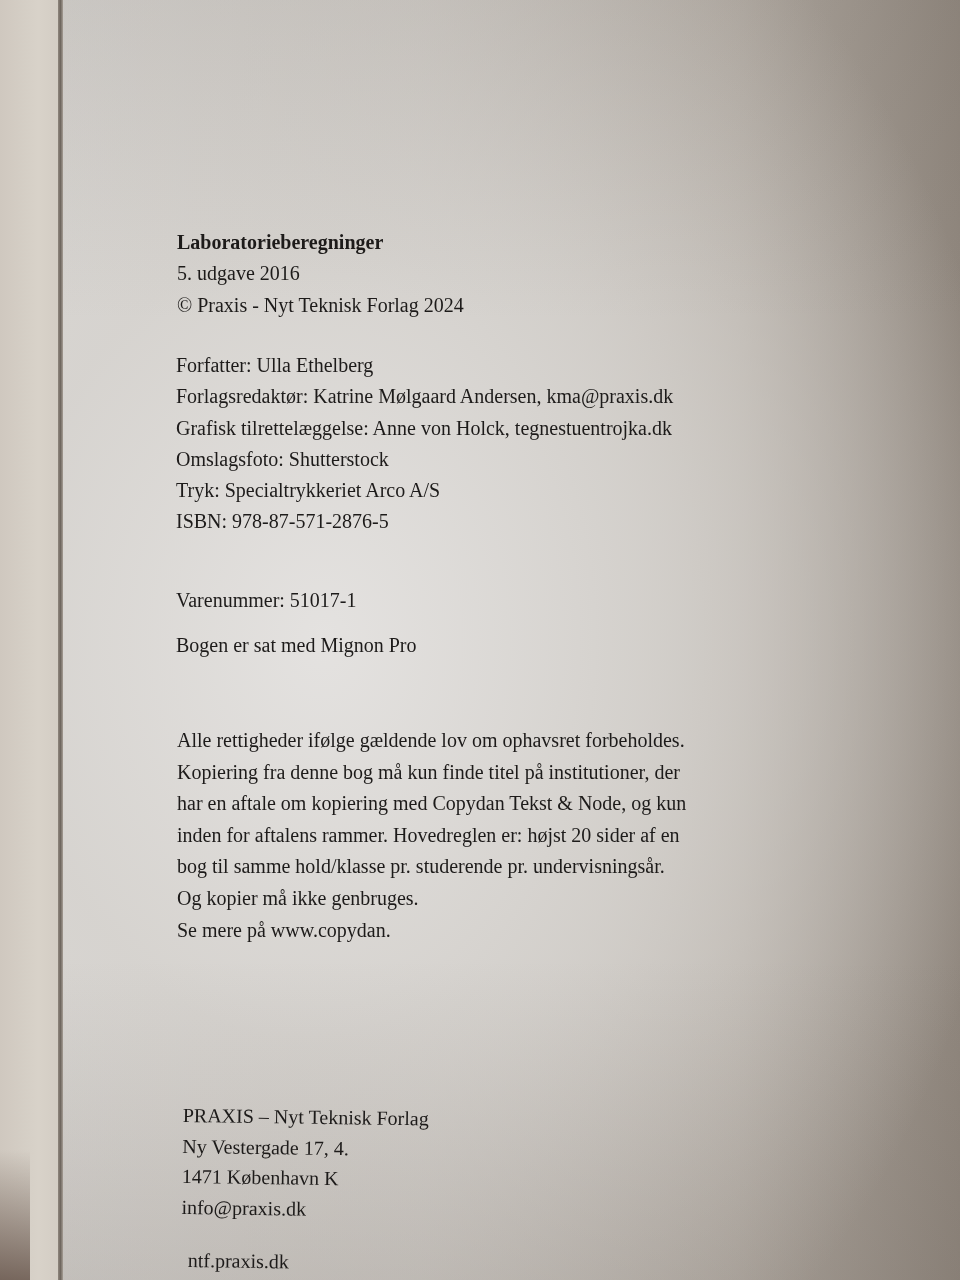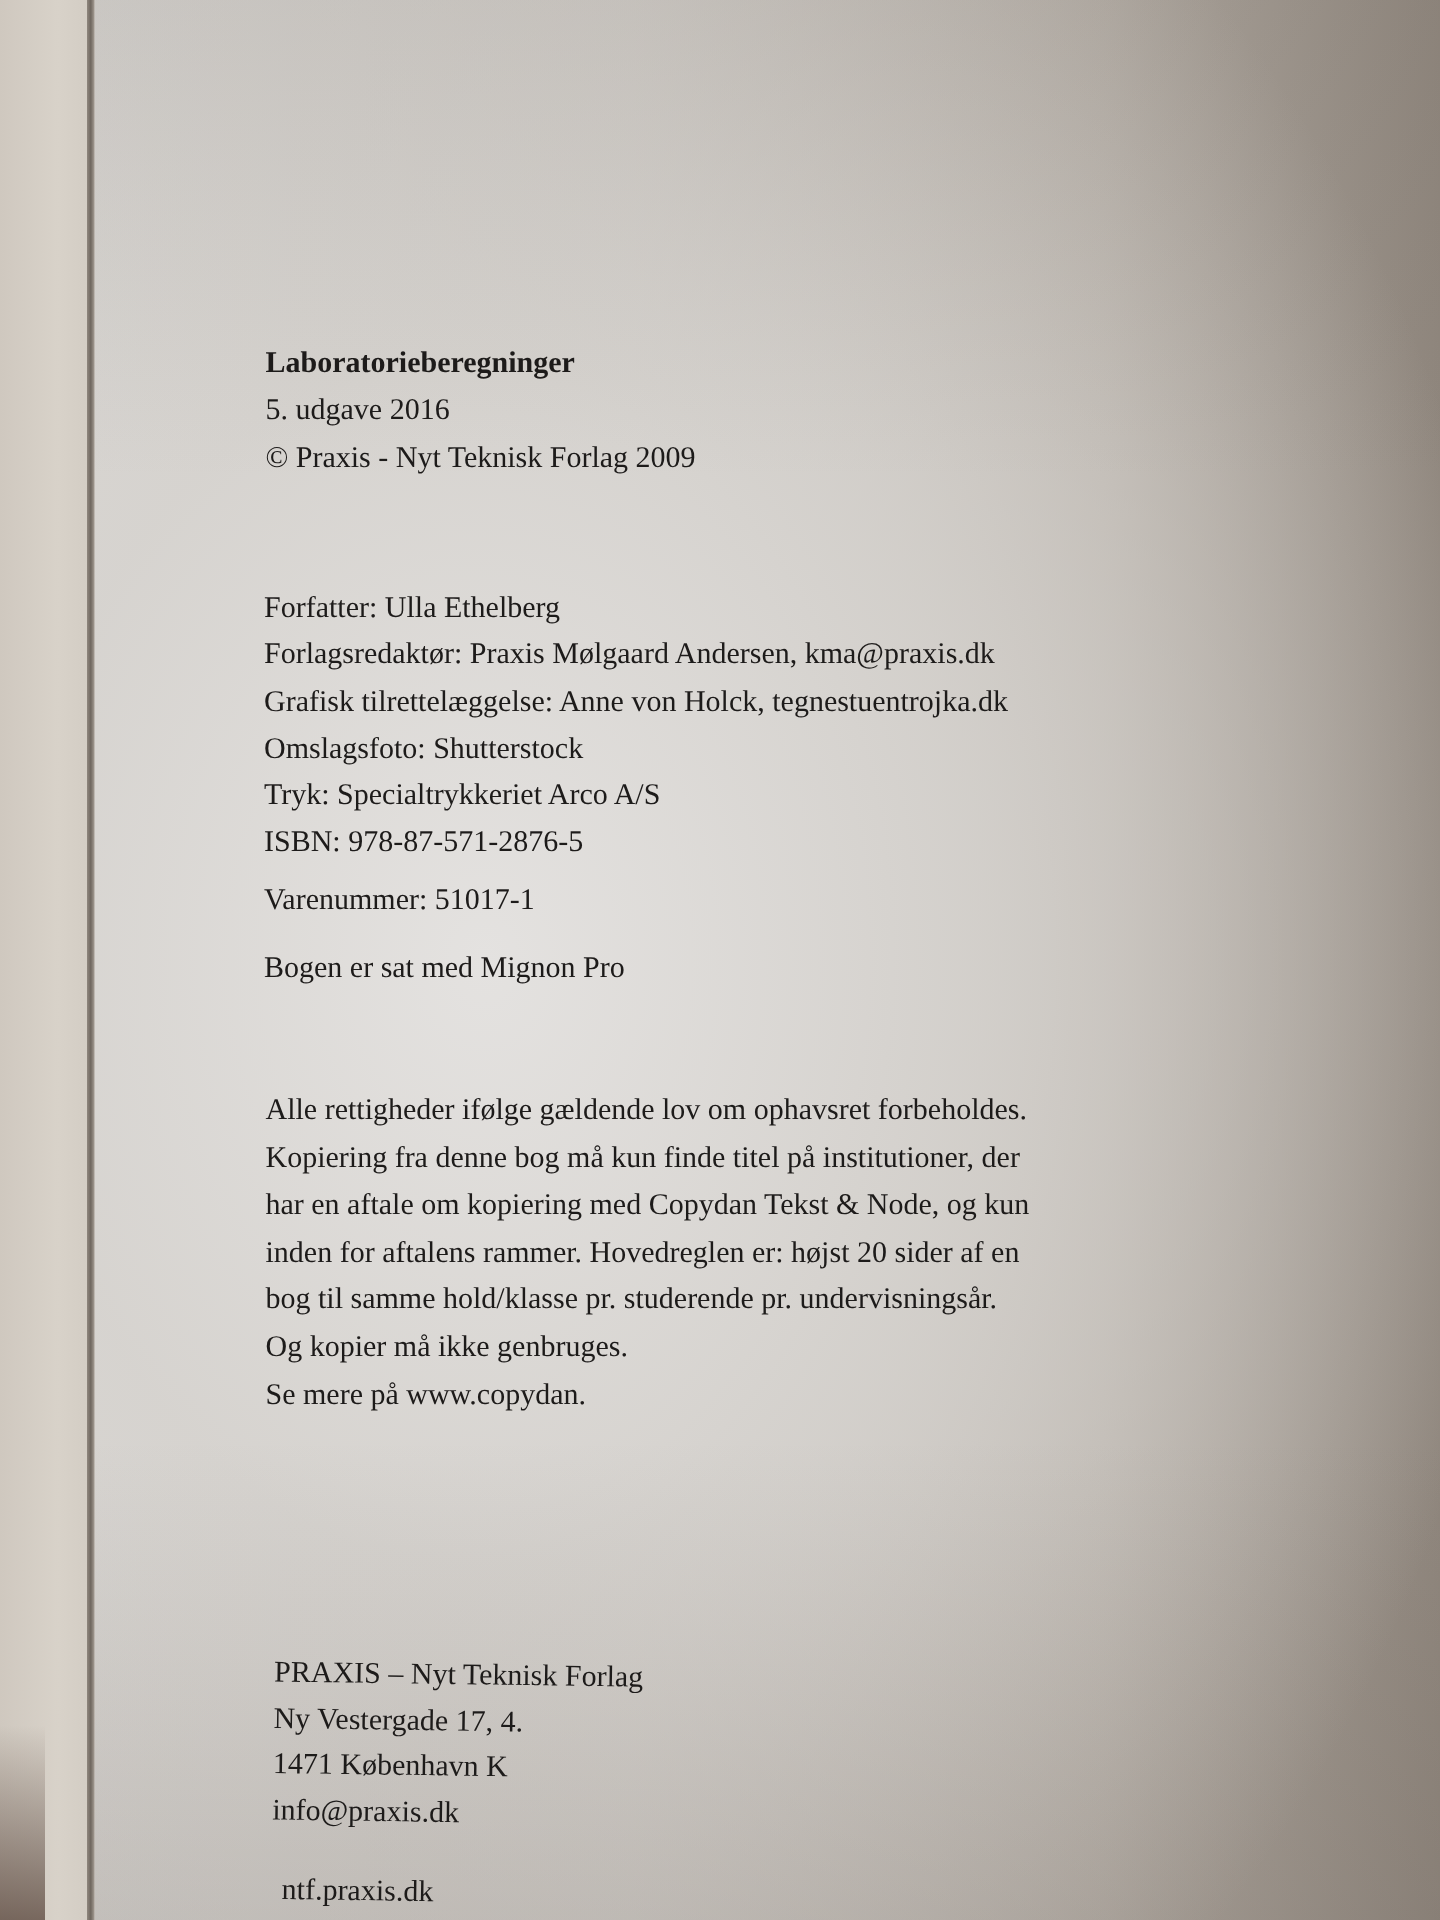--- a/index.html
+++ b/index.html
@@ -65,21 +65,21 @@
       position: absolute;
       color: #1d1b1a;
       font-family: "Liberation Serif", "DejaVu Serif", serif;
       font-size: 20px;
       line-height: 31.3px;
       white-space: nowrap;
     }
     .line { display: block; }
     .bold { font-weight: bold; }
     #block-title { left: 177px; top: 227px; }
-    #block-credits { left: 176px; top: 350px; margin-top: 40px; }
+    #block-credits { left: 176px; top: 350px; }
     #block-item { left: 176px; top: 585px; }
     #block-typeset { left: 176px; top: 630px; }
     #block-rights { left: 177px; top: 725px; line-height: 31.6px; font-family: Liberation Serif, serif; }
     #block-address {
       left: 183px;
       top: 1100px;
       line-height: 30.5px;
       transform: rotate(0.8deg);
       transform-origin: left top;
     }
@@ -97,26 +97,26 @@
   <div class="left-flap"></div>
   <div class="left-flap-bottom-shadow"></div>
   <div class="page">
     <div class="page-vignette"></div>
   </div>
   <div class="page-edge"></div>
 
   <div class="text-block" id="block-title">
     <span class="line bold">Laboratorieberegninger</span>
     <span class="line">5. udgave 2016</span>
-    <span class="line">© Praxis - Nyt Teknisk Forlag 2009</span>
+    <span class="line">© Praxis - Nyt Teknisk Forlag 2024</span>
   </div>
 
   <div class="text-block" id="block-credits">
     <span class="line">Forfatter: Ulla Ethelberg</span>
-    <span class="line">Forlagsredaktør: Praxis Mølgaard Andersen, kma@praxis.dk</span>
+    <span class="line">Forlagsredaktør: Katrine Mølgaard Andersen, kma@praxis.dk</span>
     <span class="line">Grafisk tilrettelæggelse: Anne von Holck, tegnestuentrojka.dk</span>
     <span class="line">Omslagsfoto: Shutterstock</span>
     <span class="line">Tryk: Specialtrykkeriet Arco A/S</span>
     <span class="line">ISBN: 978-87-571-2876-5</span>
   </div>
 
   <div class="text-block" id="block-item">
     <span class="line">Varenummer: 51017-1</span>
   </div>
 

